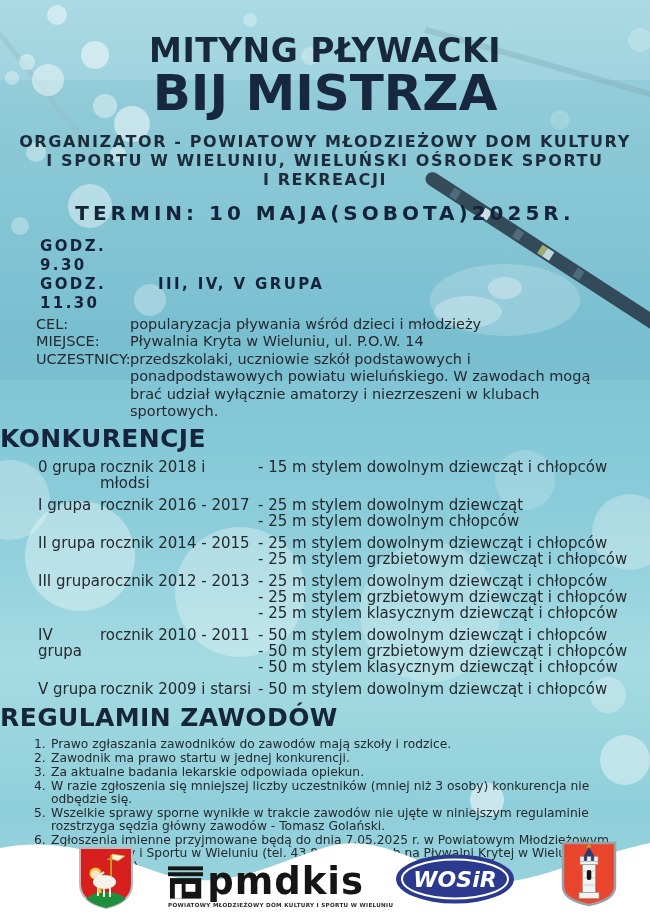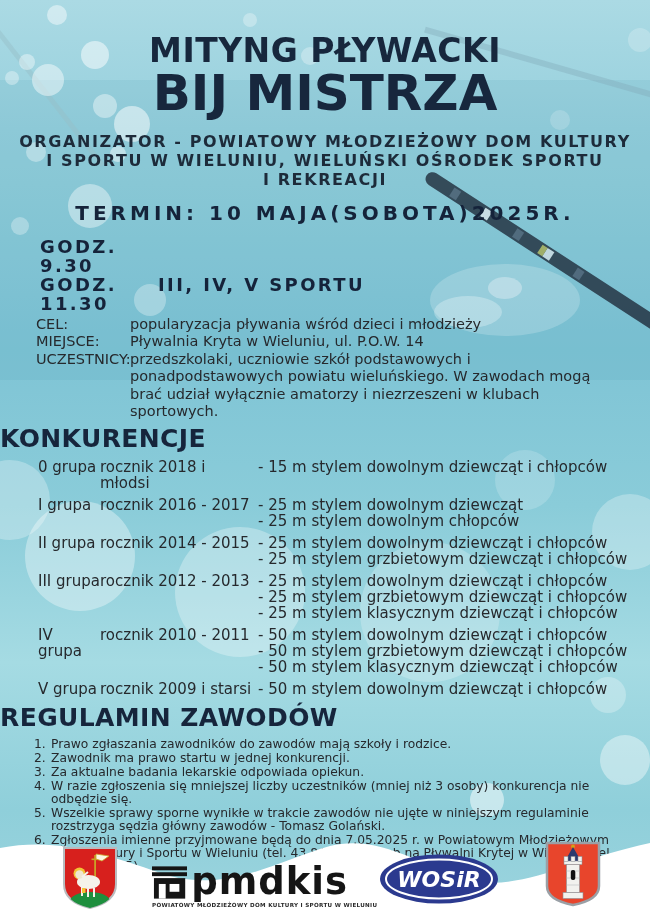--- a/index.html
+++ b/index.html
@@ -9,21 +9,21 @@
     background:linear-gradient(180deg,#abdae4 0%,#97d0dd 14%,#7fc4d5 38%,#8accd9 55%,#a5dbe3 72%,#8fcfda 88%,#9cd4de 100%);
   }
   .bg-art{position:absolute;inset:0;z-index:0;}
   .content{position:relative;z-index:2;}
   .title-l1{margin-top:34px;text-align:center;font-size:33px;line-height:34px;font-weight:800;letter-spacing:.5px;color:#17273d;}
   .title-l2{text-align:center;font-size:50px;line-height:50px;font-weight:800;letter-spacing:0;color:#17273d;}
 
   .organizer{margin-top:14px;text-align:center;font-size:16px;line-height:19px;font-weight:700;letter-spacing:1.6px;color:#1d2b3a;}
   .termin{margin-top:13px;text-align:center;font-size:20px;line-height:23px;font-weight:800;letter-spacing:4px;color:#15233a;}
 
-  .schedule{margin:12px 0 0 40px;font-weight:800;font-size:18px;line-height:19px;letter-spacing:2.4px;color:#15233a;}
+  .schedule{margin:12px 0 0 40px;font-weight:800;font-size:15px;line-height:19px;letter-spacing:2.4px;color:#15233a;}
   .schedule .row{display:flex;}
   .schedule .time{width:118px;flex-shrink:0;}
 
   .info{margin:3px 0 0 36px;width:586px;font-size:14.5px;line-height:17.4px;color:#26292d;}
   .info .row{display:flex;}
   .info .label{width:94px;flex-shrink:0;}
   .info .value{flex:1;}
 
   .section-h{font-size:25px;line-height:26px;font-weight:800;color:#16253c;letter-spacing:.4px;}
   .konk-h{margin-top:6px;}
@@ -36,21 +36,21 @@
   .reg-h{margin-top:8px;}
   .reg-list{margin:7px 20px 0 34px;font-size:12.3px;line-height:13px;color:#26292d;}
   .reg-item{display:flex;margin-bottom:1px;}
   .reg-num{width:17px;flex-shrink:0;}
   .reg-text{flex:1;}
 
   .nagrody-h{margin-top:8px;}
   .medale{margin:10px 0 0 38px;font-size:14.5px;color:#26292d;}
 
   .wave{position:absolute;left:0;bottom:0;width:650px;height:92px;z-index:3;}
-  .logos{position:absolute;left:0;bottom:0;width:590px;height:80px;z-index:4;}
+  .logos{position:absolute;left:16px;bottom:0;width:590px;height:80px;z-index:4;}
   .logo{position:absolute;}
   .logo-coat1{left:62px;bottom:10px;}
   .logo-pmdkis{left:152px;bottom:12px;width:196px;}
   .pmdkis-top{display:flex;align-items:flex-end;}
   .pmdkis-word{font-size:37px;line-height:34px;font-weight:800;color:#151515;letter-spacing:1px;margin-left:4px;font-family:"DejaVu Sans","Liberation Sans",sans-serif;}
   .pmdkis-sub{margin-top:3px;font-size:5.6px;letter-spacing:.32px;font-weight:700;color:#2a2a2a;white-space:nowrap;}
   .logo-wosir{left:378px;bottom:15px;}
   .logo-coat2{left:544px;bottom:12px;}
 </style>
 </head>
@@ -125,21 +125,21 @@
     </div>
 
     <div class="termin">TERMIN: 10 MAJA(SOBOTA)2025R.</div>
 
     <div class="schedule">
       <div class="row">
         <span class="time">GODZ. 9.30</span>
       </div>
       <div class="row">
         <span class="time">GODZ. 11.30</span>
-        <span>III, IV, V SPORTU</span>
+        <span>III, IV, V GRUPA</span>
       </div>
     </div>
 
     <div class="info">
       <div class="row">
         <span class="label">CEL:</span>
         <span class="value">popularyzacja pływania wśród dzieci i młodzieży</span>
       </div>
       <div class="row">
         <span class="label">MIEJSCE:</span>

